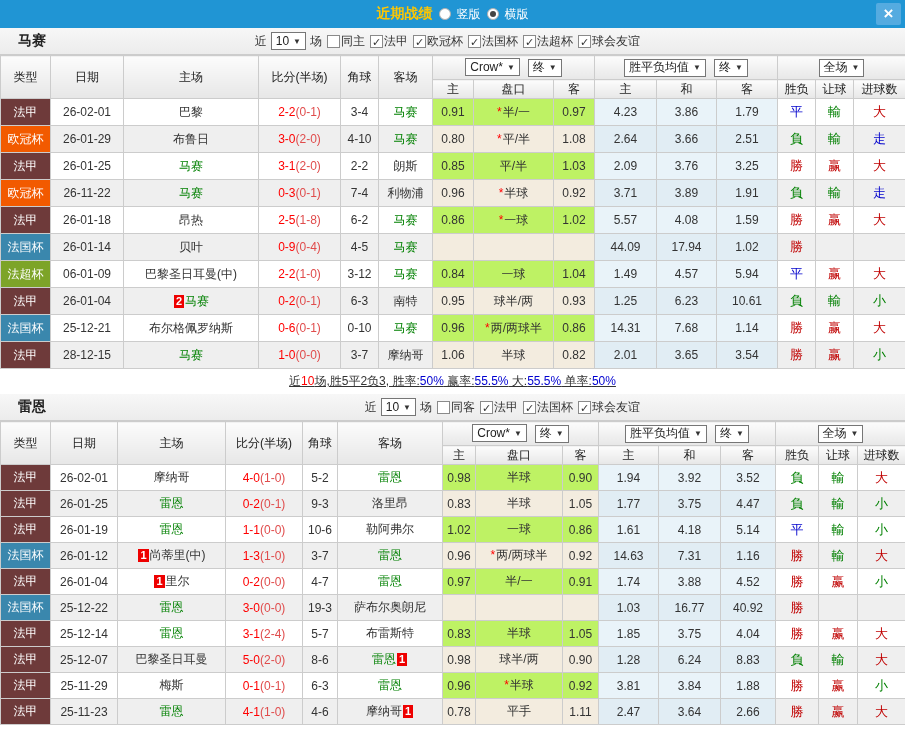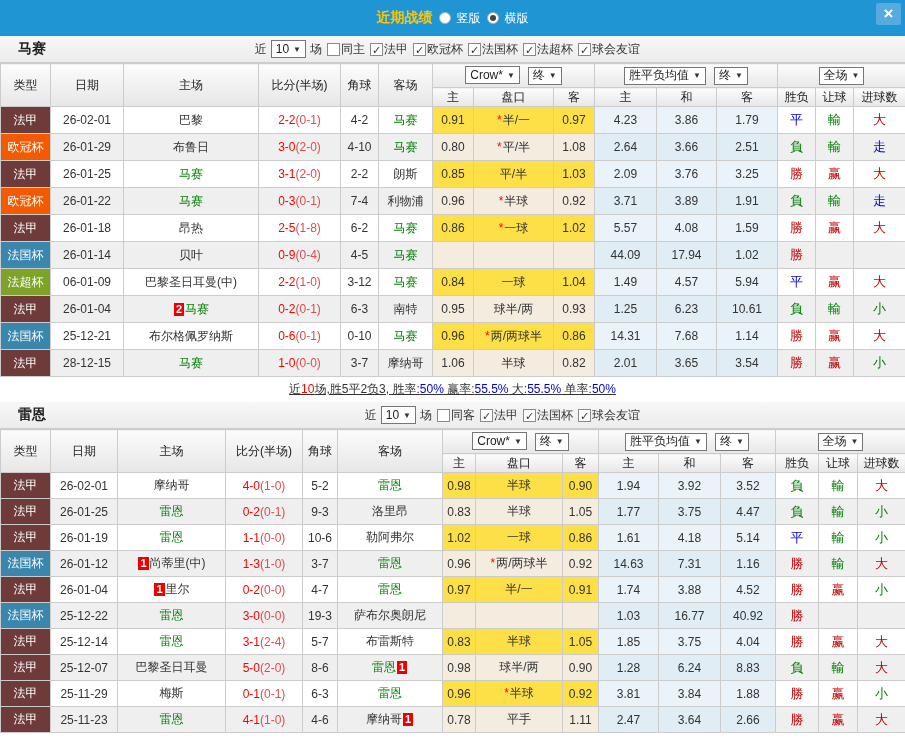--- a/index.html
+++ b/index.html
@@ -2,21 +2,21 @@
 <html><head>
 <meta charset="utf-8">
 <style>
   * { box-sizing: border-box; }
   body {
     margin: 0; width: 905px; height: 749px; overflow: hidden; background: #fff;
     font-family: "Liberation Sans", "DejaVu Sans", sans-serif; font-size: 12px; color: #333;
   }
   
   .titlebar {
-    height: 36px; background: #2095d4; position: relative;
+    height: 28px; background: #2095d4; position: relative;
     display: flex; align-items: center; justify-content: center; gap: 6px;
   }
   .title { color: #ffc600; font-weight: bold; font-size: 14px; }
   .tb-label { color: #fff; font-size: 12px; cursor: pointer; }
   .rd {
     width: 12px; height: 12px; border-radius: 50%; background: #fff;
     border: 1px solid #b0b0b0; display: inline-block; position: relative; cursor: pointer;
   }
   .rd.on::after {
     content: ""; position: absolute; left: 2px; top: 2px;
@@ -50,21 +50,21 @@
   .selbox .arr { font-size: 8px; margin-left: 4px; color: #333; }
   
   table { border-collapse: collapse; table-layout: fixed; width: 905px; border-radius: 16px; }
   th, td { border: 1px solid #ccc; text-align: center; white-space: nowrap; overflow: hidden; padding: 0; }
   thead th { background: linear-gradient(#fcfcfc, #e7e7e7); font-weight: normal; font-size: 12px; color: #222; }
   tr.grp th { height: 24px; }
   tr.sub th { height: 19px; }
   tbody td { height: 27px; font-size: 12px; color: #333; background: #fff; }
   .t2 tbody td { height: 26px; }
   tbody tr:nth-child(even) td { background: #efefef; }
-  tbody td.cream { background: #fde047; }
+  tbody td.cream { background: #bef264; }
   tbody tr:nth-child(even) td.cream { background: #f3ecdf; }
   tbody td.cavg { background: #e9f3f9; }
   tbody tr:nth-child(even) td.cavg { background: #e1edf4; }
   td.lg-cell { color: #fff; }
   .tname.green { color: #008000; }
   .badge {
     display: inline-block; background: #ee0000; color: #fff; font-size: 11px;
     line-height: 13px; padding: 0 2px; margin: 0 1px; font-weight: bold;
   }
   td.score { color: #f00; }
@@ -167,21 +167,21 @@
         <th>让球</th>
         <th>进球数</th>
       </tr>
     </thead>
     <tbody>
       <tr>
         <td class="lg-cell" style="background: rgb(110, 58, 58);">法甲</td>
         <td>26-02-01</td>
         <td><span class="tname">巴黎</span></td>
         <td class="score"><span>2-2</span><span class="half">(0-1)</span></td>
-        <td>4-2</td>
+        <td>3-4</td>
         <td><span class="tname green">马赛</span></td>
         <td class="cream">0.91</td>
         <td class="cream"><span class="star">*</span>半/一</td>
         <td class="cream">0.97</td>
         <td class="cavg">4.23</td>
         <td class="cavg">3.86</td>
         <td class="cavg">1.79</td>
         <td class="v-b">平</td>
         <td class="v-g">輸</td>
         <td class="v-r">大</td>
@@ -215,21 +215,21 @@
         <td class="cream">1.03</td>
         <td class="cavg">2.09</td>
         <td class="cavg">3.76</td>
         <td class="cavg">3.25</td>
         <td class="v-r">勝</td>
         <td class="v-r">赢</td>
         <td class="v-r">大</td>
       </tr>
       <tr>
         <td class="lg-cell" style="background: rgb(242, 90, 0);">欧冠杯</td>
-        <td>26-01-22</td>
+        <td>26-11-22</td>
         <td><span class="tname green">马赛</span></td>
         <td class="score"><span>0-3</span><span class="half">(0-1)</span></td>
         <td>7-4</td>
         <td><span class="tname">利物浦</span></td>
         <td class="cream">0.96</td>
         <td class="cream"><span class="star">*</span>半球</td>
         <td class="cream">0.92</td>
         <td class="cavg">3.71</td>
         <td class="cavg">3.89</td>
         <td class="cavg">1.91</td>

